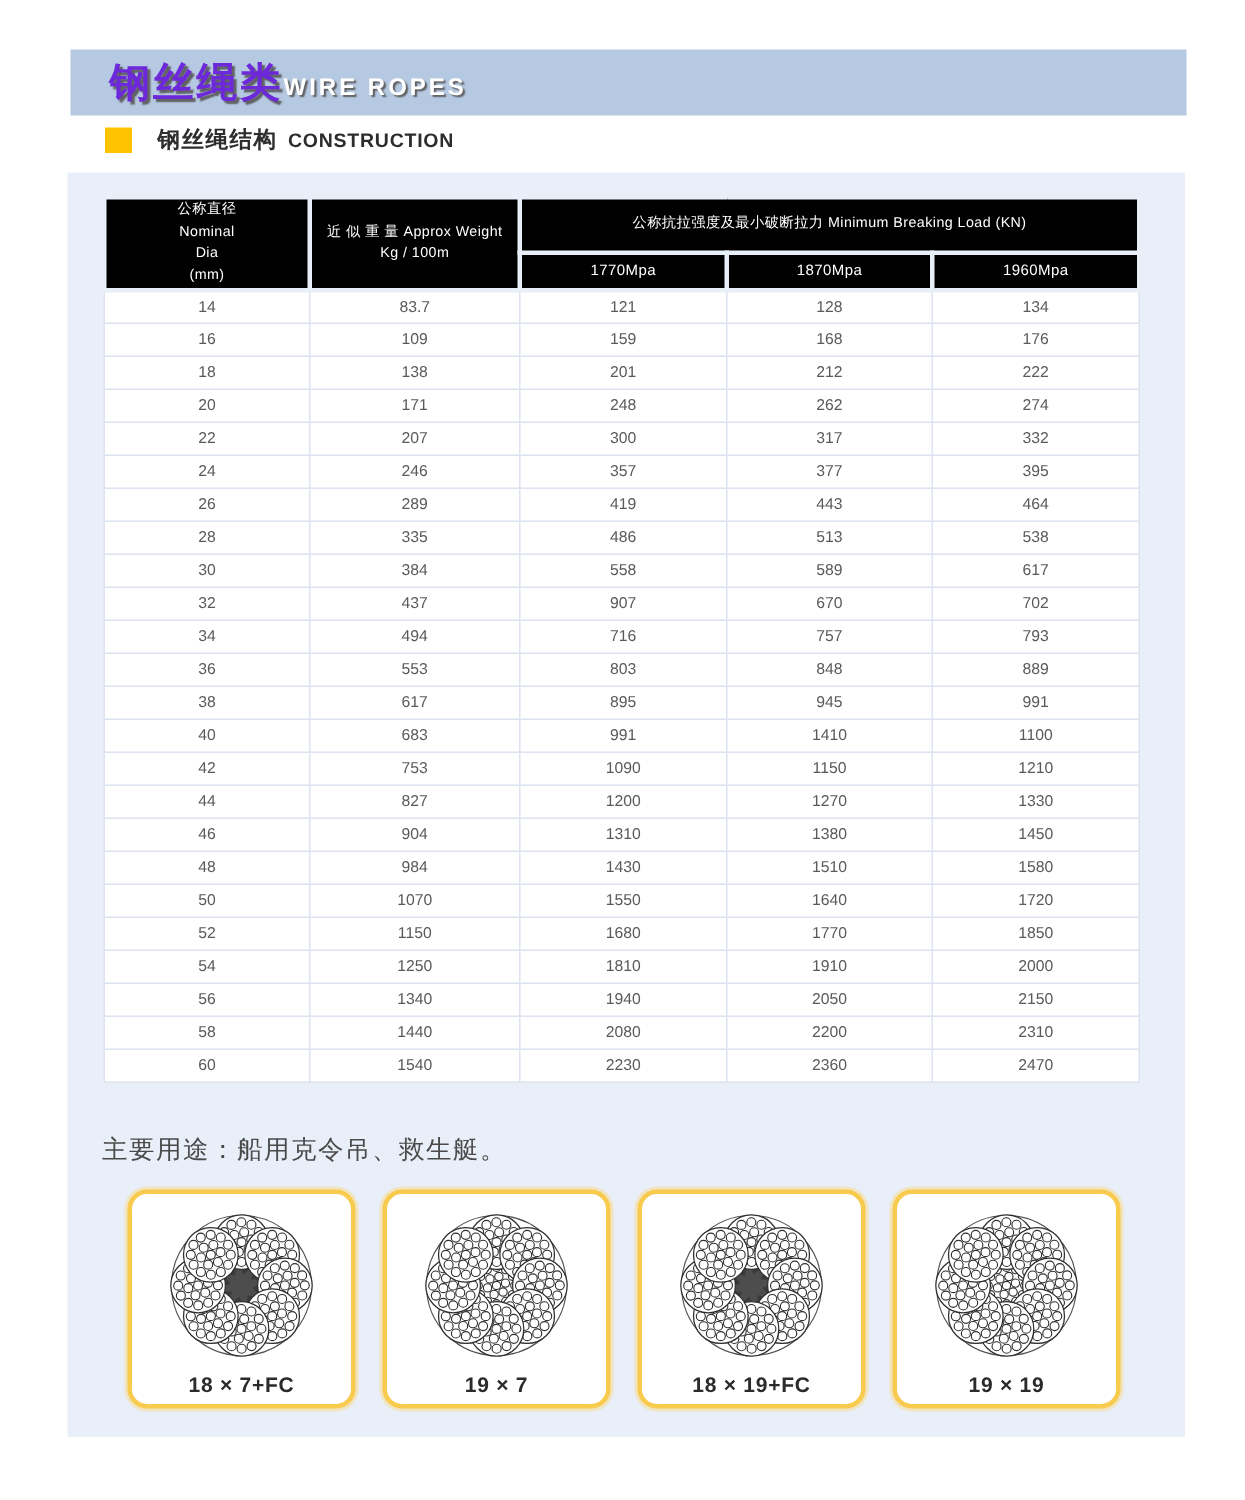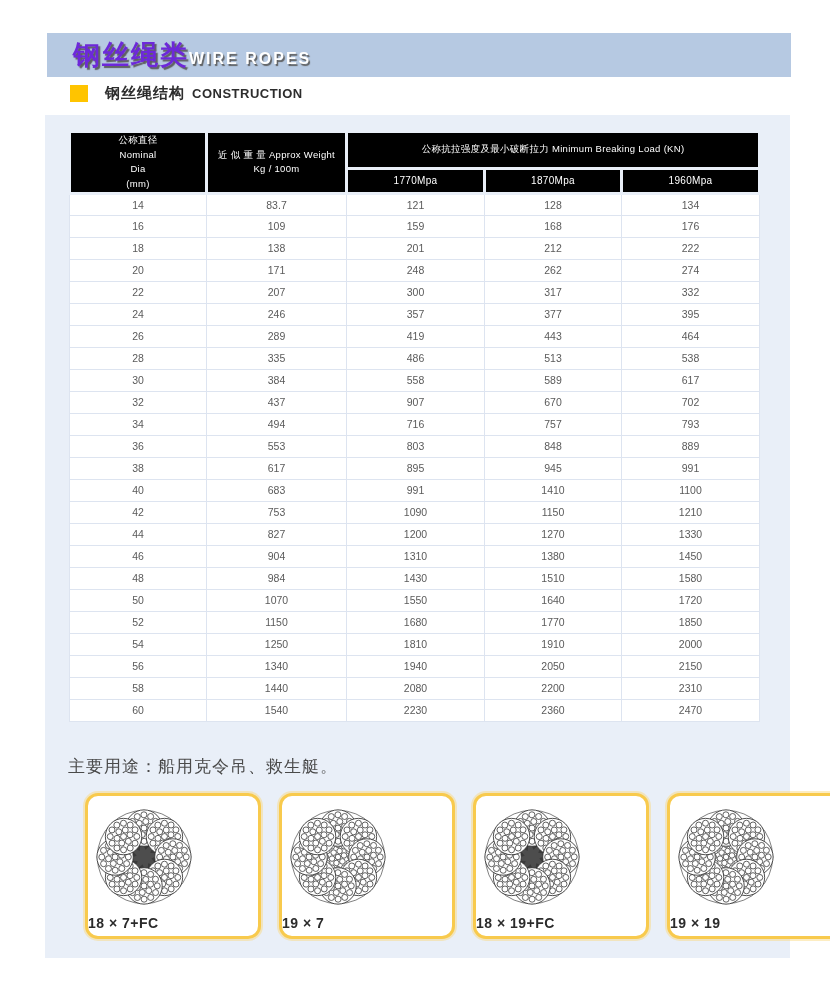--- a/index.html
+++ b/index.html
@@ -41,24 +41,24 @@
     background:#ffffff; border:1px solid #dde4f0; height:22px;
     text-align:center; font-size:10.5px; color:#5a5a5a;
   }
 
   
   .footnote { position:absolute; left:23px; top:640px; font-size:17px; color:#4a4a4a; letter-spacing:1px; }
 
   
   .cards { position:absolute; left:40px; top:678px; display:flex; gap:18px; }
   .card {
-    width:176px; height:146px; background:#ffffff;
+    width:152px; height:146px; background:#ffffff;
     border:3px solid #f8ca4d; border-radius:13px;
     box-shadow:0 0 0 2px rgba(250,215,120,0.45);
-    display:flex; flex-direction:column; justify-content:flex-start;
+    display:flex; flex-direction:column; align-items:center; justify-content:flex-start;
     padding-top:5px;
   }
   .card .rope { width:112px; height:112px; }
   .card .label { font-size:14px; font-weight:bold; color:#2b2b2b; margin-top:2px; letter-spacing:0.5px; }
 </style>
 </head>
 <body>
 
 <div class="page">
 

